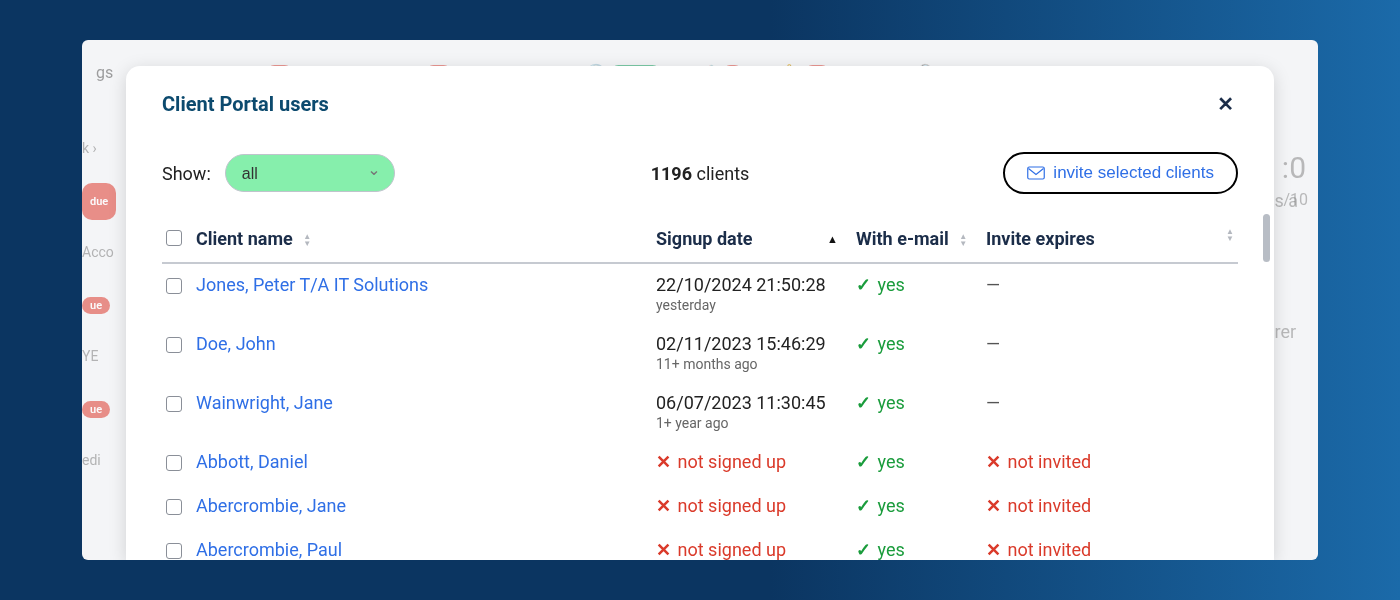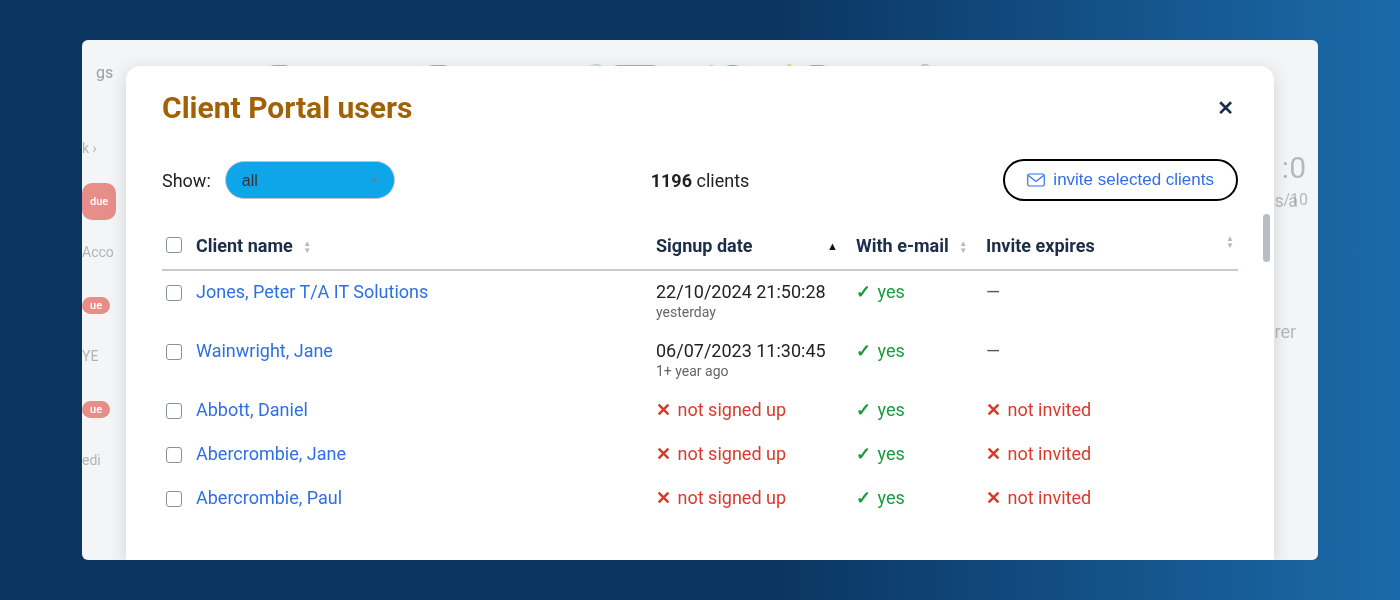--- a/index.html
+++ b/index.html
@@ -73,23 +73,23 @@
     box-shadow: 0 4px 18px rgba(0,0,0,0.15);
     padding: 24px 36px 0 36px;
     overflow: hidden;
   }
   .modal-header {
     display: flex;
     align-items: center;
     justify-content: space-between;
   }
   .modal-title {
-    font-size: 30px;
+    font-size: 20px;
     font-weight: 700;
-    color: #a16207;
+    color: #0c4a6e;
   }
   .close-btn {
     font-size: 20px;
     color: #1b2d49;
     cursor: pointer;
     font-weight: 700;
     line-height: 1;
     padding: 4px;
   }
   .toolbar {
@@ -103,21 +103,21 @@
     color: #222;
     margin-right: 14px;
   }
   .filter-select {
     border: 1px solid #bfc4cc;
     border-radius: 20px;
     height: 38px;
     padding: 0 40px 0 16px;
     font-size: 16px;
     color: #333;
-    background: #0ea5e9;
+    background: #86efac;
     position: relative;
     min-width: 170px;
     appearance: none;
     cursor: pointer;
   }
   .select-wrap { position: relative; display: inline-block; }
   .select-wrap::after {
     content: "⌄";
     position: absolute;
     right: 14px;
@@ -343,20 +343,30 @@
             <td><span class="client-link">Jones, Peter T/A IT Solutions</span></td>
             <td class="signup-date">
               <div class="ts">22/10/2024 21:50:28</div>
               <div class="rel">yesterday</div>
             </td>
             <td><span class="txt-green"><span class="cell-icon">✓</span> yes</span></td>
             <td><span class="txt-muted">—</span></td>
           </tr>
           <tr>
             <td class="col-check"><span class="chk"></span></td>
+            <td><span class="client-link">Doe, John</span></td>
+            <td class="signup-date">
+              <div class="ts">02/11/2023 15:46:29</div>
+              <div class="rel">11+ months ago</div>
+            </td>
+            <td><span class="txt-green"><span class="cell-icon">✓</span> yes</span></td>
+            <td><span class="txt-muted">—</span></td>
+          </tr>
+          <tr>
+            <td class="col-check"><span class="chk"></span></td>
             <td><span class="client-link">Wainwright, Jane</span></td>
             <td class="signup-date">
               <div class="ts">06/07/2023 11:30:45</div>
               <div class="rel">1+ year ago</div>
             </td>
             <td><span class="txt-green"><span class="cell-icon">✓</span> yes</span></td>
             <td><span class="txt-muted">—</span></td>
           </tr>
           <tr>
             <td class="col-check"><span class="chk"></span></td>

